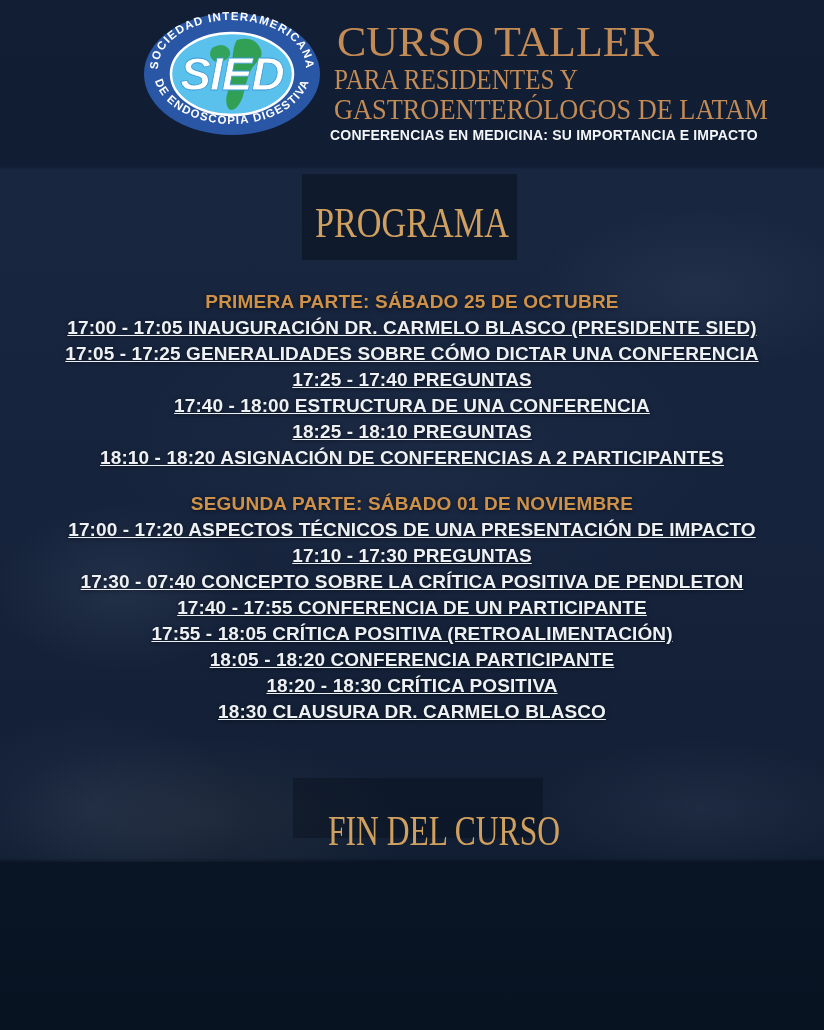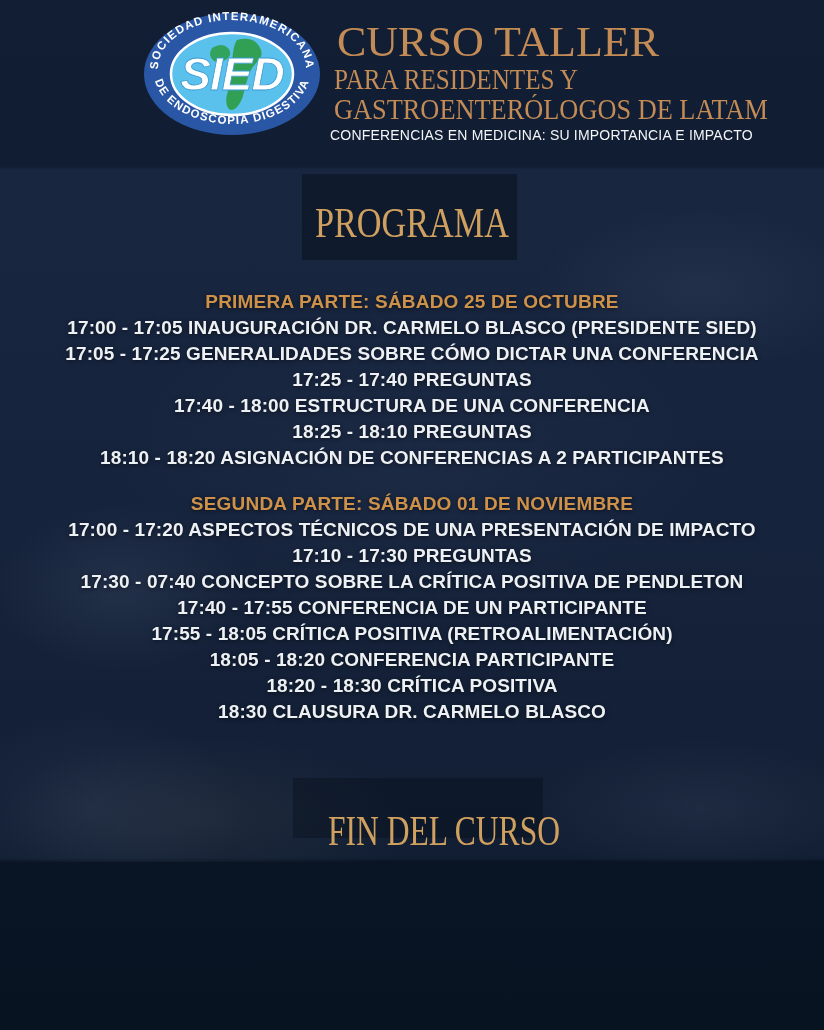--- a/index.html
+++ b/index.html
@@ -27,21 +27,21 @@
   .content{position:absolute;inset:0;z-index:3;}
 
   
   .logo{position:absolute;left:142px;top:12px;width:180px;height:124px;}
   .title-block{
     position:absolute;left:330px;top:20px;width:470px;
     display:flex;flex-direction:column;align-items:flex-start;
   }
   .title-svg{display:block;}
   .subtitle{
-    margin-top:3px;font-size:14px;font-weight:normal;color:#f3f5f8;
+    margin-top:3px;font-size:14px;font-weight:bold;color:#f3f5f8;
     letter-spacing:0.2px;white-space:nowrap;
   }
 
   
   .divider-row{
     position:absolute;left:0;width:824px;height:44px;
     display:flex;align-items:center;gap:15px;flex-direction:column;
   }
   .row-programa{top:186px;}
   .row-fin{top:795px;padding-left:32px;}
@@ -55,21 +55,21 @@
   .schedule{
     position:absolute;left:0;top:289px;width:824px;text-align:center;
   }
   .section + .section{margin-top:20px;}
   .section-title{
     font-size:19px;font-weight:bold;line-height:26px;color:#cd9149;
     letter-spacing:0.2px;text-shadow:0 1px 4px rgba(0,0,0,0.55);white-space:nowrap;
   }
   .item{
     font-size:19px;font-weight:bold;line-height:26px;color:#eef1f4;
-    letter-spacing:0.1px;text-shadow:0 1px 4px rgba(0,0,0,0.55);white-space:nowrap;
+    letter-spacing:0.1px;text-shadow:0 1px 4px rgba(0,0,0,0.55);white-space:nowrap;text-decoration:underline;
   }
 </style>
 </head>
 <body>
 
 <div class="poster">
 
   <div class="photo-layer"></div>
   <div class="dim-rect dim-programa"></div>
   <div class="dim-rect dim-fin"></div>

